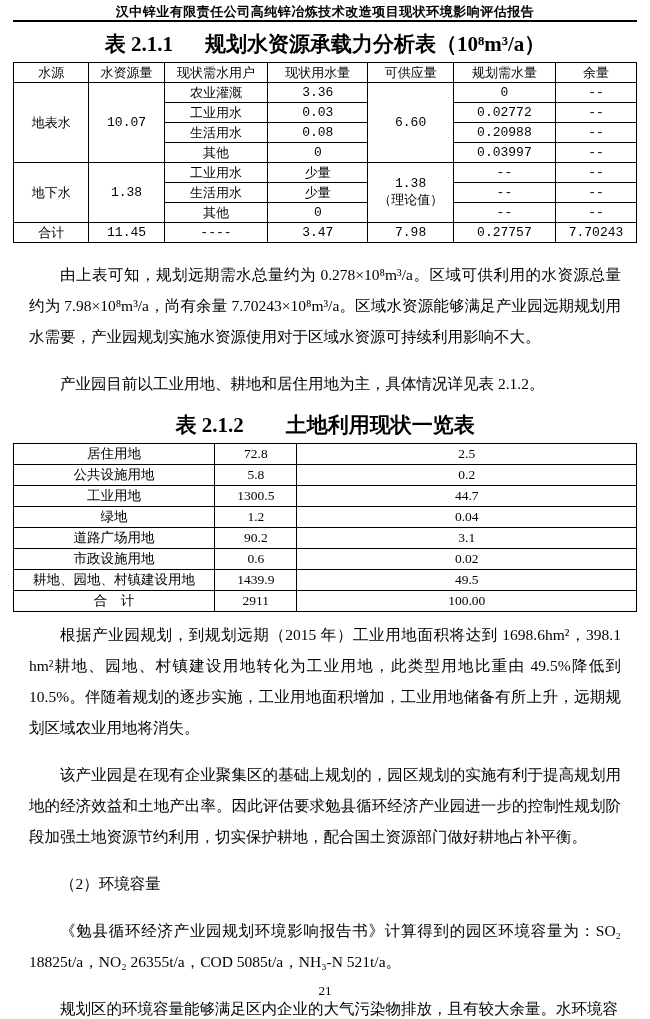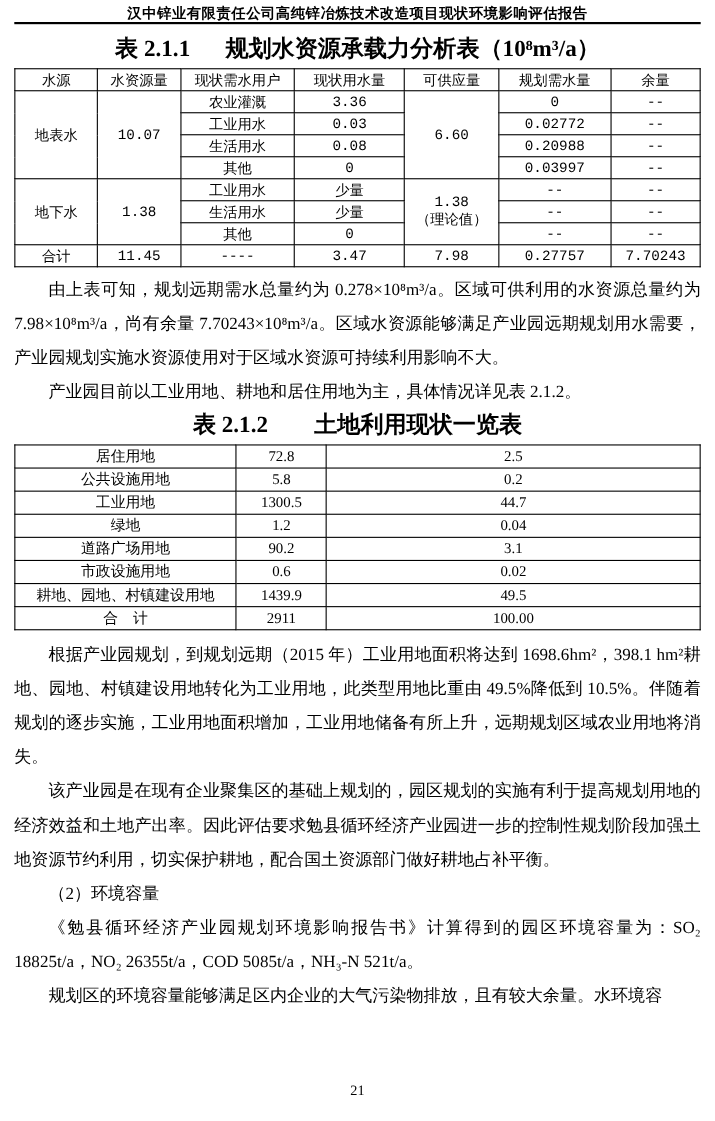--- a/index.html
+++ b/index.html
@@ -26,21 +26,21 @@
   .cap-gap-2 { display: inline-block; width: 42px; }
   table { width: 100%; border-collapse: collapse; table-layout: fixed; border: 1.5px solid #000; }
   td, th { border: 1px solid #000; text-align: center; vertical-align: middle; padding: 0 2px; font-weight: normal; }
   .t1 { font-size: 13px; }
   .t1 td, .t1 th { height: 20px; font-family: Liberation Mono, monospace; }
   .t2 { font-size: 13.5px; }
   .t2 td, .t2 th { height: 21px; }
   .supply-split { line-height: 1.25; }
   .body-text { margin-top: 5px; }
   p.para {
-    margin: 0; font-size: 15.5px; line-height: 31px;
+    margin: 16px; font-size: 15.5px; line-height: 31px;
     text-align: justify; text-indent: 2em; font-family: Liberation Serif, serif;
   }
   p.after-t2 { margin-top: 7px; }
   .page-num {
     position: absolute; bottom: 20px; left: 0; right: 0;
     text-align: center; font-size: 13px;
   }
 </style>
 </head>
 <body>

